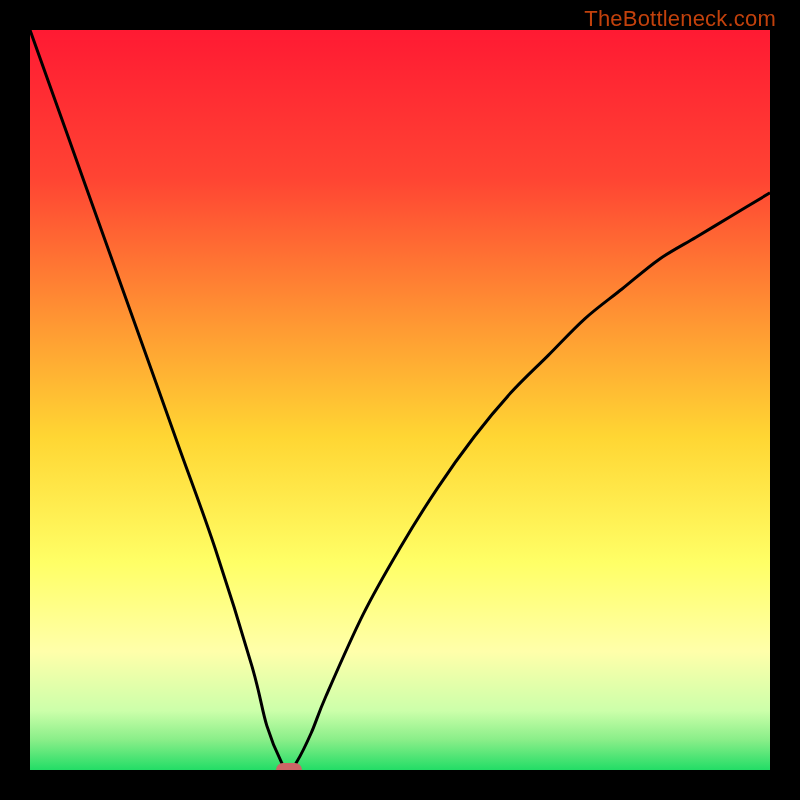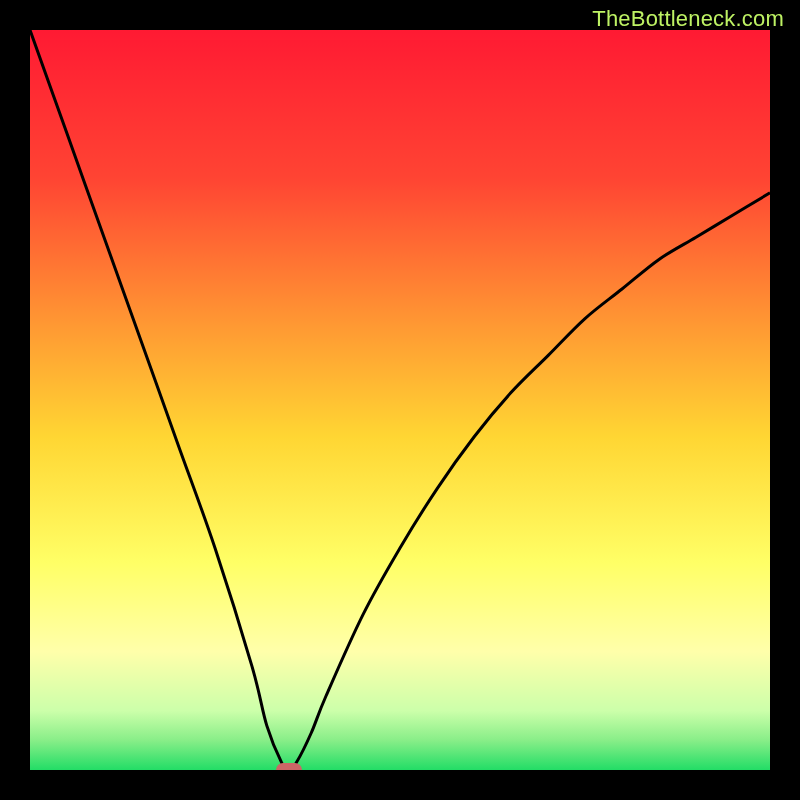--- a/index.html
+++ b/index.html
@@ -29,22 +29,22 @@
     position: absolute;
     inset: 0;
   }
   .curve-svg {
     position: absolute;
     inset: 0;
   }
   .watermark {
     position: absolute;
     top: 6px;
-    right: 16px;
-    color: #bef264;
+    right: 24px;
+    color: #c2410c;
     font-size: 22px;
     letter-spacing: 0.2px;
     user-select: none;
   }
   .marker {
     position: absolute;
     background: #cc6666;
     border-radius: 8px;
   }
 </style>

